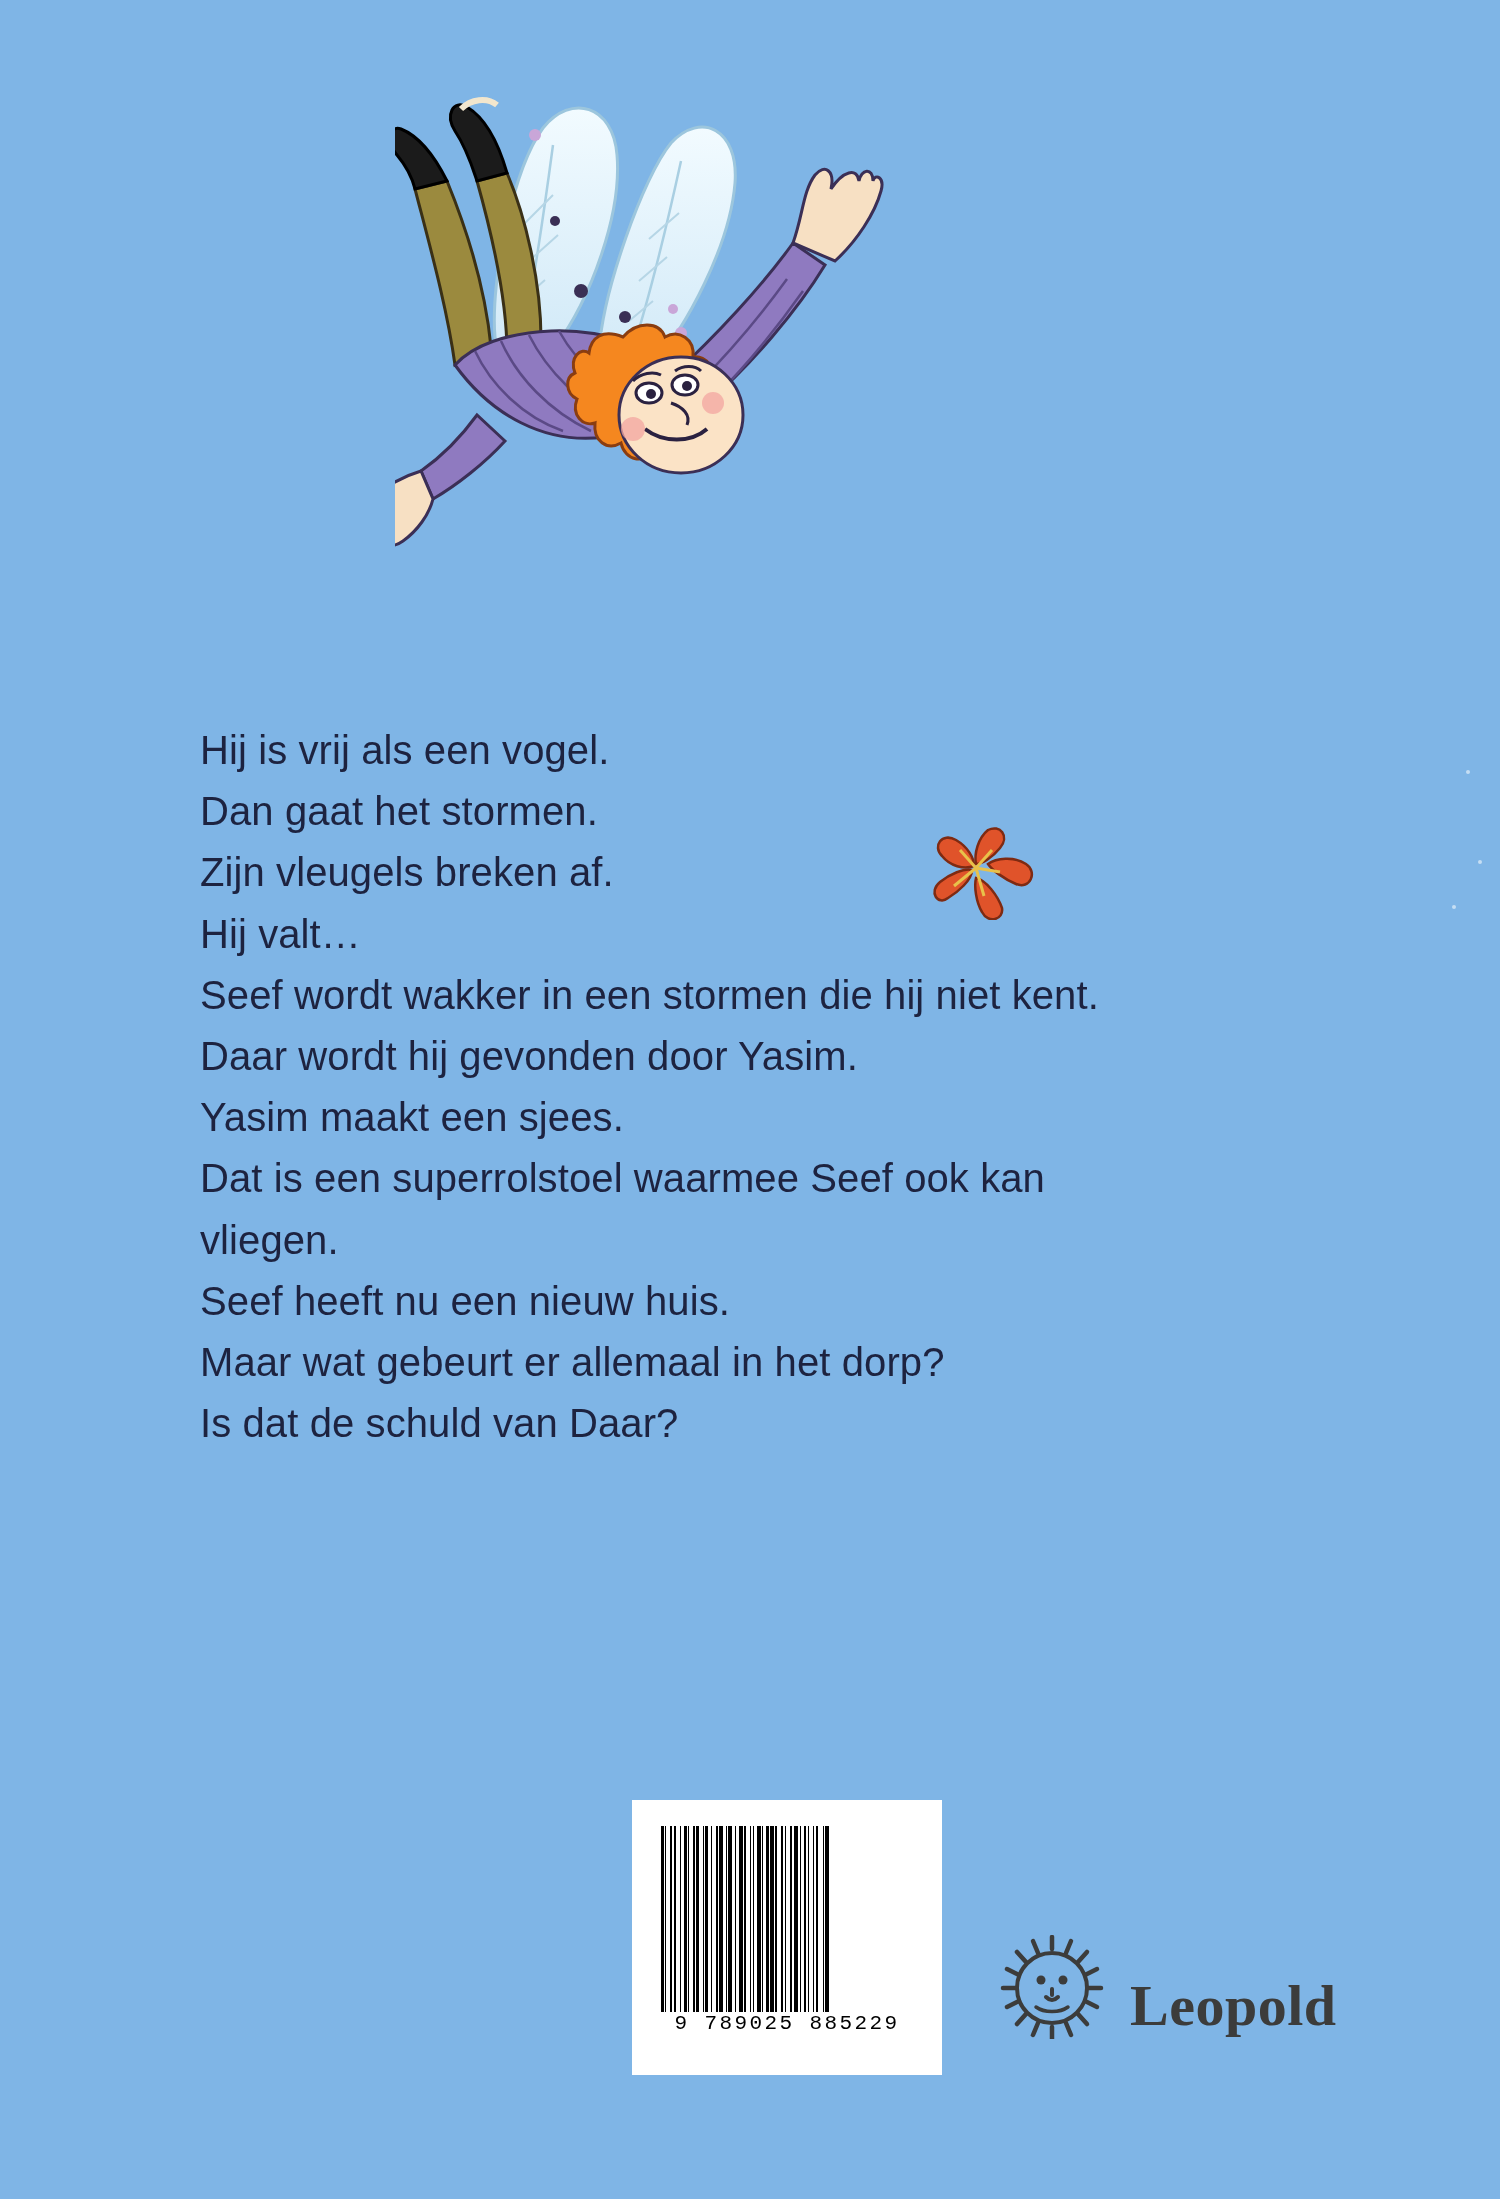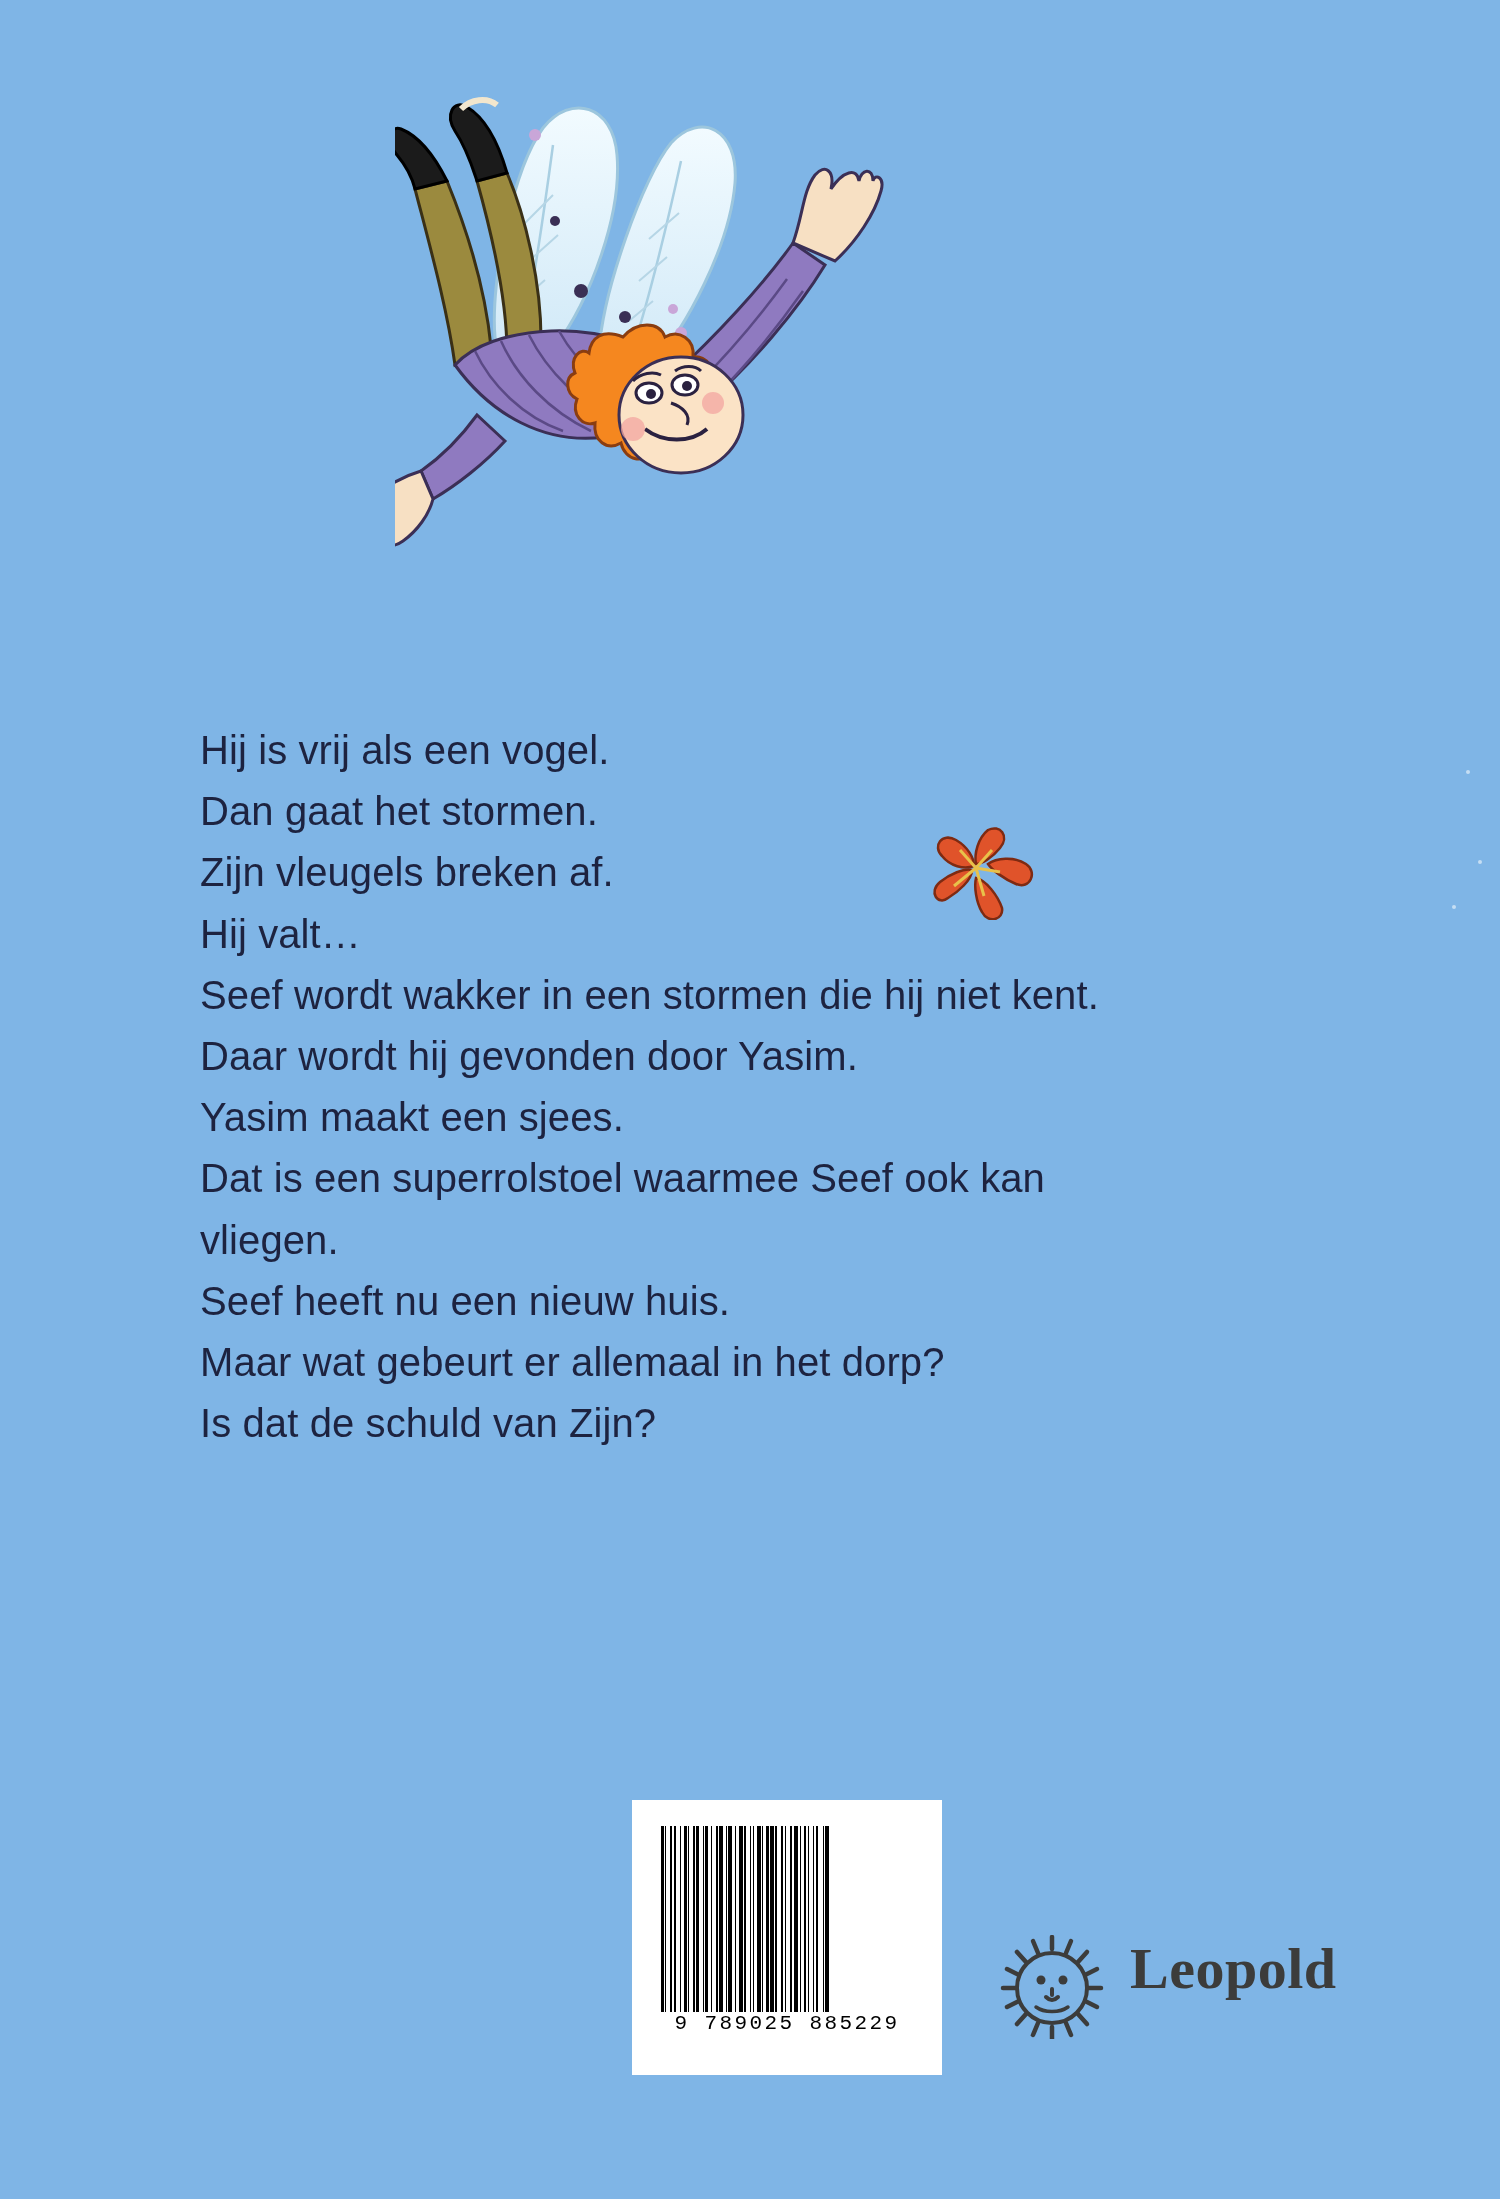--- a/index.html
+++ b/index.html
@@ -86,21 +86,21 @@
     letter-spacing: 2.4px;
     color: #000;
   }
 
   
   .publisher {
     position: absolute;
     left: 1000px;
     top: 1935px;
     display: flex;
-    align-items: flex-start;
+    align-items: flex-end;
     gap: 26px;
   }
   .publisher .mark {
     width: 104px;
     height: 104px;
   }
   .publisher .name {
     color: #3c3c3b;
     font-family: "Liberation Serif", serif;
     font-weight: bold;
@@ -231,21 +231,21 @@
     <div class="line">Dan gaat het stormen.</div>
     <div class="line">Zijn vleugels breken af.</div>
     <div class="line">Hij valt…</div>
     <div class="line">Seef wordt wakker in een stormen die hij niet kent.</div>
     <div class="line">Daar wordt hij gevonden door Yasim.</div>
     <div class="line">Yasim maakt een sjees.</div>
     <div class="line">Dat is een superrolstoel waarmee Seef ook kan</div>
     <div class="line">vliegen.</div>
     <div class="line">Seef heeft nu een nieuw huis.</div>
     <div class="line">Maar wat gebeurt er allemaal in het dorp?</div>
-    <div class="line">Is dat de schuld van Zijn?</div>
+    <div class="line">Is dat de schuld van Daar?</div>
   </div>
 
   <div class="barcode-box">
     <div class="barcode-bars" id="barcode-bars">
         <i style="width: 2.7px; background: rgb(0, 0, 0);"></i>
         <i style="width: 1.35px; background: transparent;"></i>
         <i style="width: 1.35px; background: rgb(0, 0, 0);"></i>
         <i style="width: 4.05px; background: transparent;"></i>
         <i style="width: 1.35px; background: rgb(0, 0, 0);"></i>
         <i style="width: 2.7px; background: transparent;"></i>

